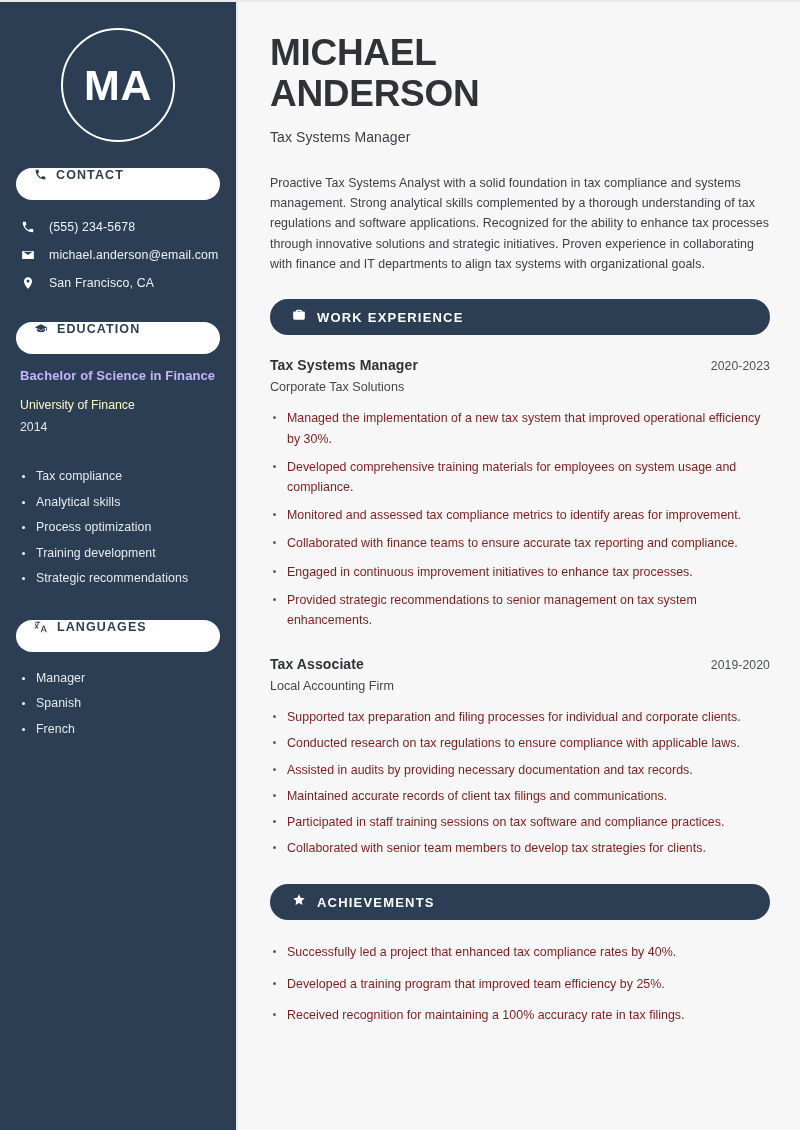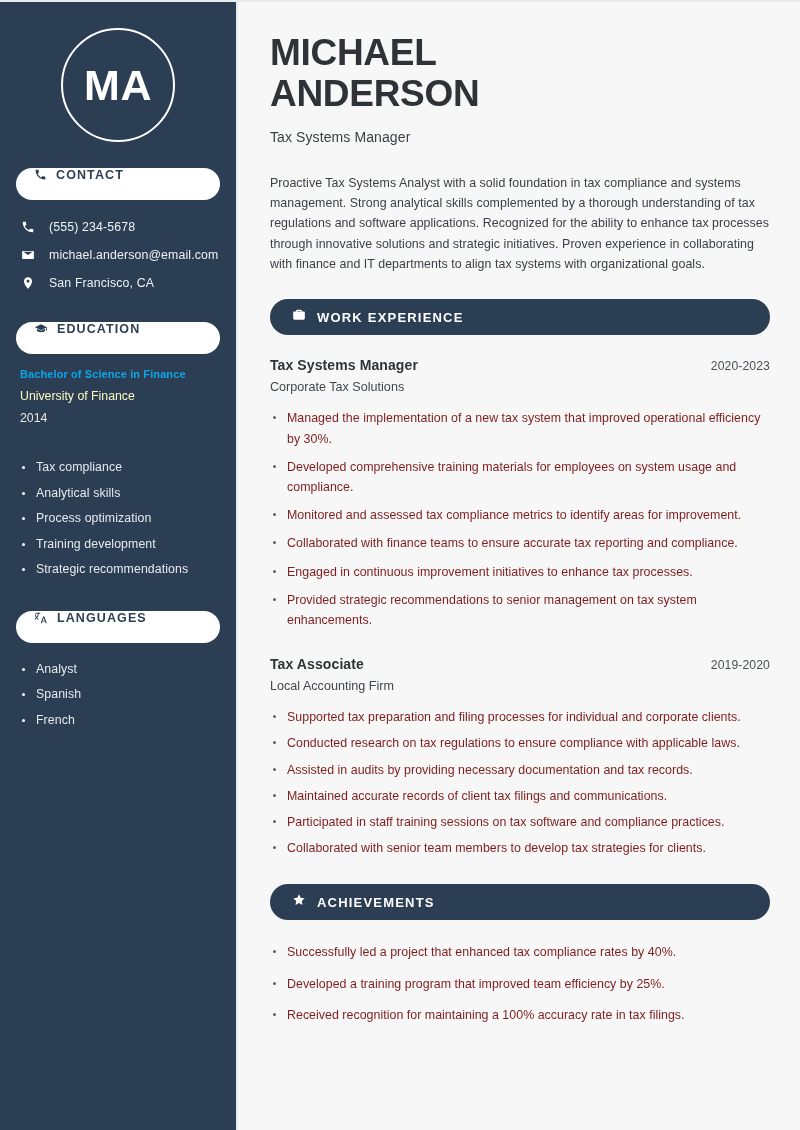--- a/index.html
+++ b/index.html
@@ -97,24 +97,24 @@
 
   .contact-row .cicon {
     width: 16px;
     display: flex;
     justify-content: center;
     flex: 0 0 16px;
   }
 
   .edu-block { padding: 0 4px; margin-bottom: 30px; }
   .edu-degree {
-    font-size: 11px;
+    font-size: 13px;
     font-weight: bold;
-    color: #0ea5e9;
-    margin-bottom: 9px;
+    color: #c4b5fd;
+    margin-bottom: 15px;
     letter-spacing: 0.1px;
   }
   .edu-school {
     font-size: 12.3px;
     color: #fef9c3;
     margin-bottom: 8px;
   }
   .edu-year {
     font-size: 12.3px;
     color: #e5e5e5;
@@ -319,21 +319,21 @@
       <span>
         <svg width="14" height="14" viewBox="0 0 24 24" fill="#2c3e53">
           <path d="M2.5 3.2h8.3v1.6H7.9v.9c0 2.3-.9 4.4-2.5 6l2.4 2-1 1.3-2.5-2.1-2.6 2.3-1-1.2 2.7-2.4C2.2 9.9 1.6 8.1 1.6 6.2h1.6c0 1.5.5 2.9 1.4 4 1.1-1.2 1.7-2.8 1.7-4.5v-.9H2.5V3.2z"></path>
           <path d="M15.6 9.4h2.2l4.1 11.4h-1.9l-1-2.9h-4.6l-1 2.9h-1.9l4.1-11.4zm1.1 2.3-1.7 4.8h3.4l-1.7-4.8z"></path>
         </svg>
       </span>
       <span class="pill-label">LANGUAGES</span>
     </div>
 
     <ul class="side-list">
-      <li>Analyst</li>
+      <li>Manager</li>
       <li>Spanish</li>
       <li>French</li>
     </ul>
 
   </aside>
 
   <main class="main">
 
     <h1 class="name">
       <span>MICHAEL</span><br>

